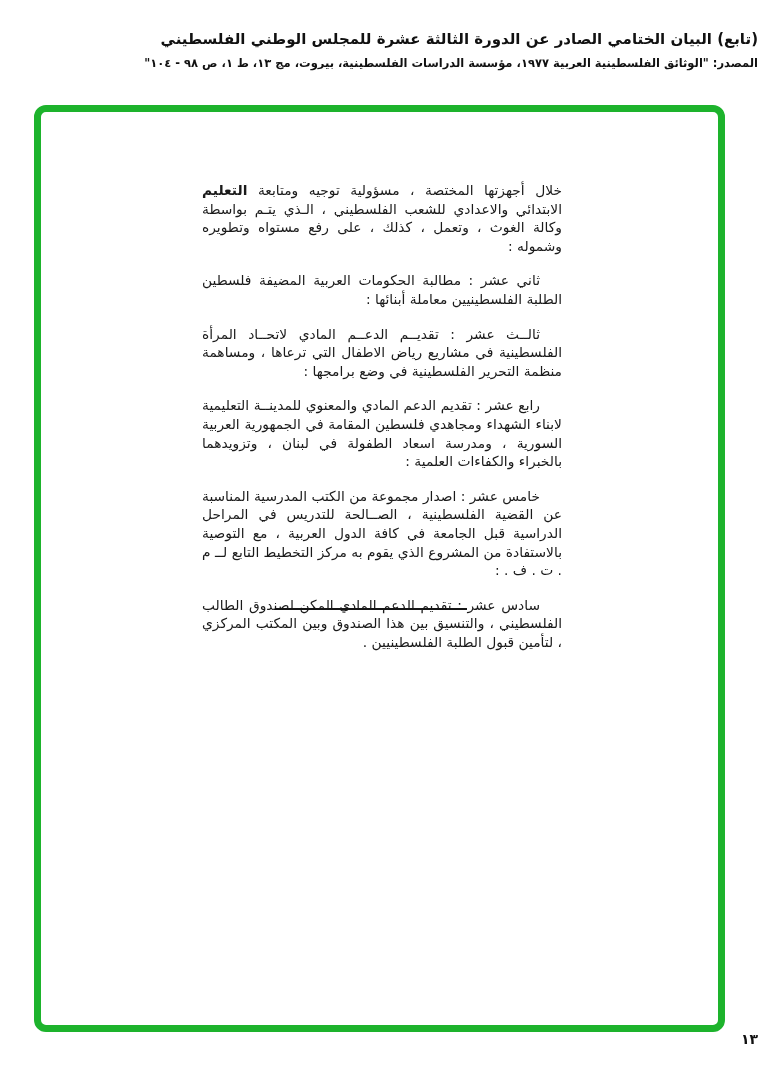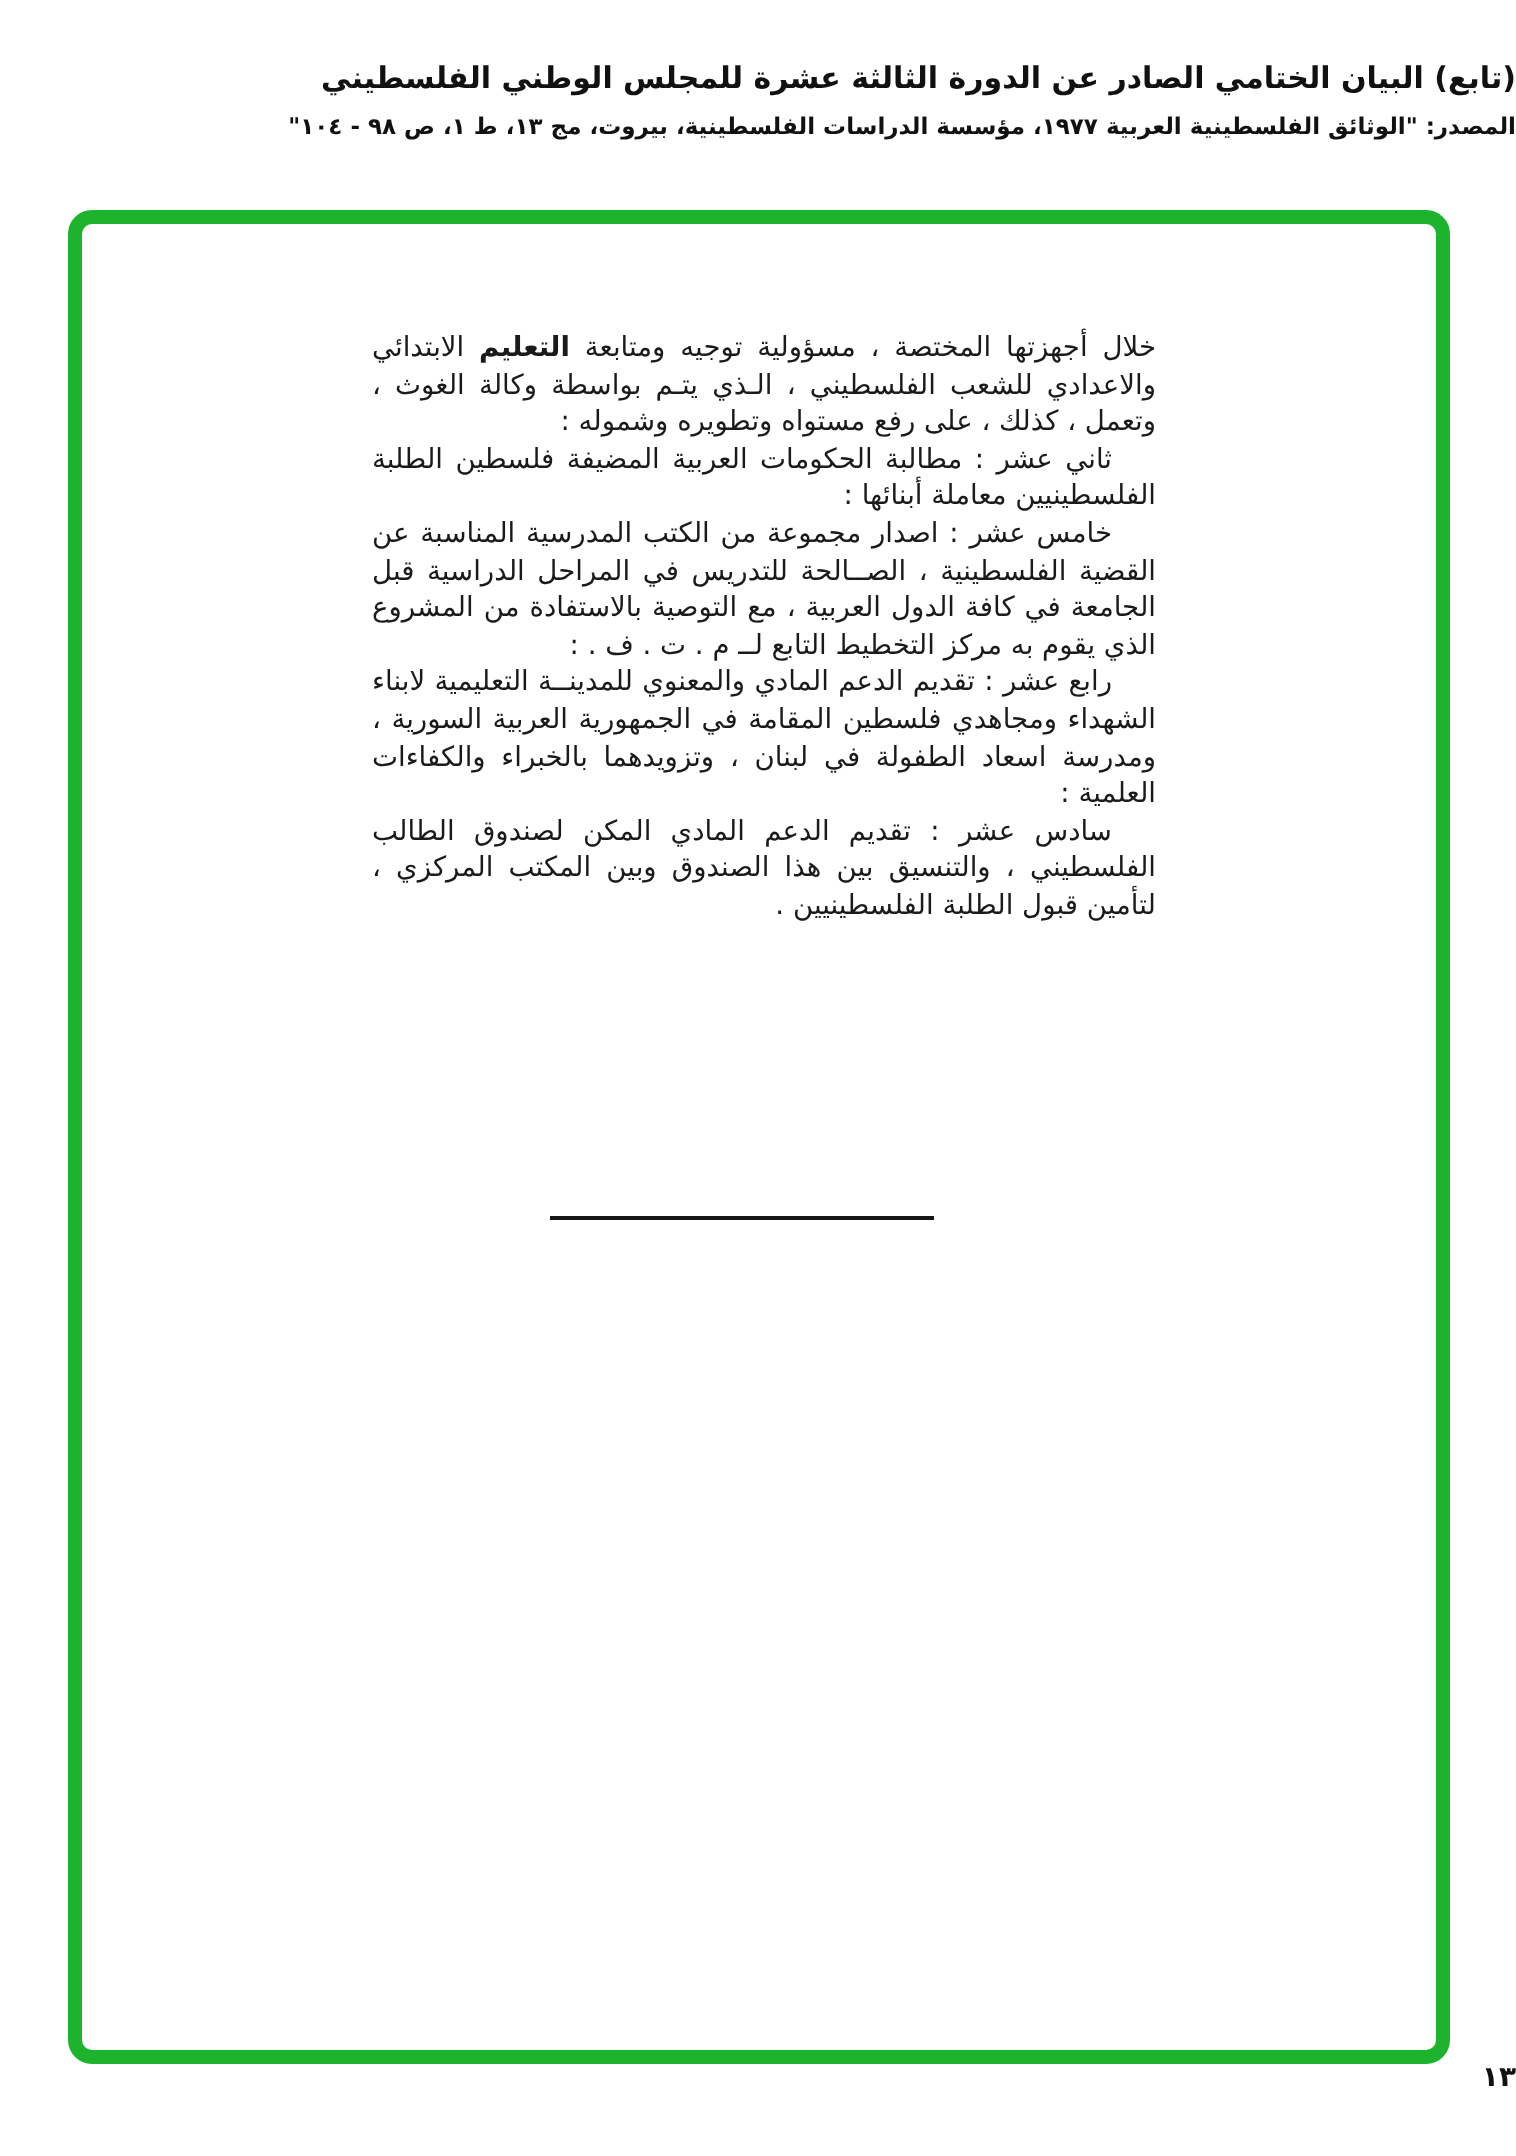--- a/index.html
+++ b/index.html
@@ -45,21 +45,21 @@
     position: absolute;
     top: 165px;
     right: 180px;
     width: 392px;
     direction: rtl;
     text-align: justify;
     font-size: 13.8px;
     line-height: 18.6px;
     color: #1a1a1a;
   }
-  .body-text p { margin: 0; }
+  .body-text p { margin: 16px; }
   .body-text p.item { text-indent: 22px; }
   .bold-word { font-weight: bold; }
   .divider {
     position: absolute;
     left: 275px;
     top: 608px;
     width: 192px;
     height: 0;
     border-top: 2px solid #151515;
   }
@@ -82,22 +82,23 @@
   <div class="header">
     <div class="header-line1">(تابع) البيان الختامي الصادر عن الدورة الثالثة عشرة للمجلس الوطني الفلسطيني</div>
     <div class="header-line2">المصدر:  "الوثائق الفلسطينية العربية ١٩٧٧، مؤسسة الدراسات الفلسطينية، بيروت، مج ١٣، ط ١، ص ٩٨ - ١٠٤"</div>
   </div>
 
   <div class="frame"></div>
 
   <div class="body-text">
     <p><span>خلال أجهزتها المختصة ، مسؤولية توجيه ومتابعة </span><span class="bold-word">التعليم</span><span> الابتدائي والاعدادي للشعب الفلسطيني ، الـذي يتـم بواسطة وكالة الغوث ، وتعمل ، كذلك ، على رفع مستواه وتطويره وشموله :</span></p>
     <p class="item">ثاني عشر :   مطالبة الحكومات العربية المضيفة فلسطين الطلبة الفلسطينيين معاملة أبنائها :</p>
+    <p class="item">ثالــث عشر :  تقديــم الدعــم المادي لاتحــاد المرأة الفلسطينية في مشاريع رياض الاطفال التي ترعاها ، ومساهمة منظمة التحرير الفلسطينية في وضع برامجها :</p>
+    <p class="item">رابع عشر :  تقديم الدعم المادي والمعنوي للمدينــة التعليمية لابناء الشهداء ومجاهدي فلسطين المقامة في الجمهورية العربية السورية ، ومدرسة اسعاد الطفولة في لبنان ، وتزويدهما بالخبراء والكفاءات العلمية :</p>
     <p class="item">خامس عشر :  اصدار مجموعة من الكتب المدرسية المناسبة عن القضية الفلسطينية ، الصــالحة للتدريس في المراحل الدراسية قبل الجامعة في كافة الدول العربية ، مع التوصية بالاستفادة من المشروع الذي يقوم به مركز التخطيط التابع لــ م . ت . ف . :</p>
-    <p class="item">رابع عشر :  تقديم الدعم المادي والمعنوي للمدينــة التعليمية لابناء الشهداء ومجاهدي فلسطين المقامة في الجمهورية العربية السورية ، ومدرسة اسعاد الطفولة في لبنان ، وتزويدهما بالخبراء والكفاءات العلمية :</p>
     <p class="item">سادس عشر :  تقديم الدعم المادي المكن لصندوق الطالب الفلسطيني ، والتنسيق بين هذا الصندوق وبين المكتب المركزي ، لتأمين قبول الطلبة الفلسطينيين .</p>
   </div>
 
   <div class="divider"></div>
 
   <div class="page-number">١٣</div>
 
 </div>
 
 </body></html>

